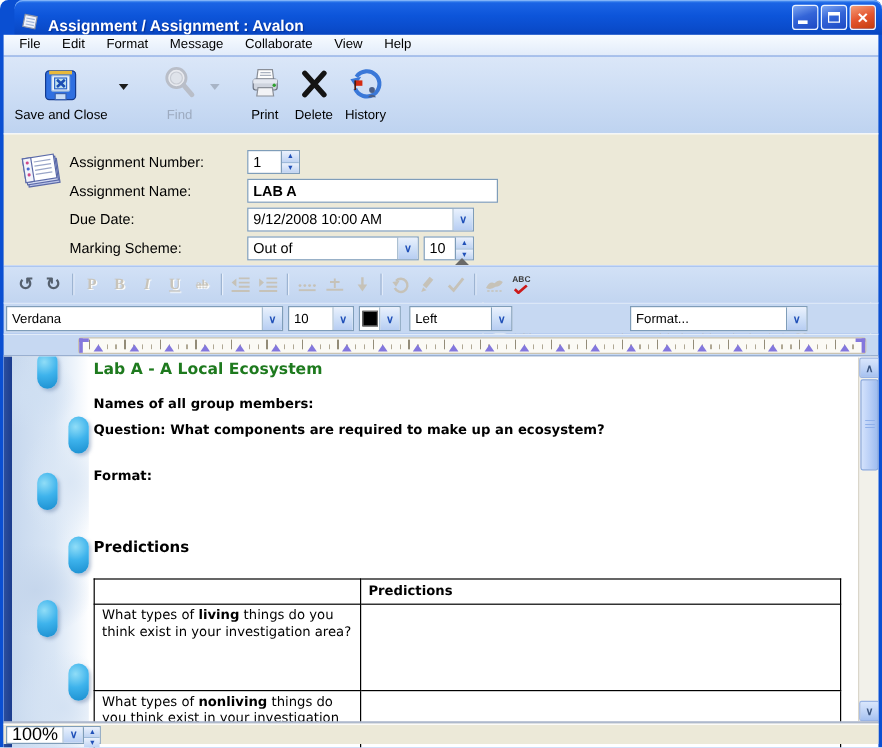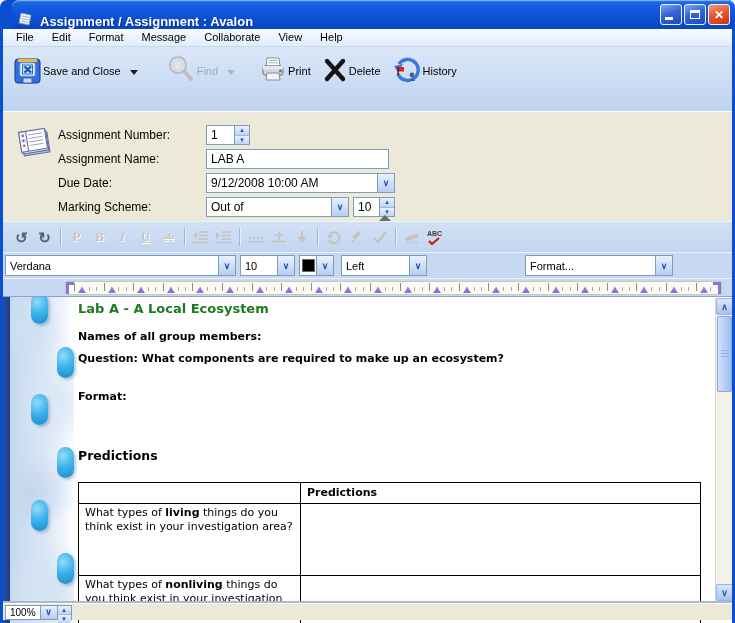--- a/index.html
+++ b/index.html
@@ -30,21 +30,21 @@
   
   .menubar { position:absolute; top:29px; left:3px; right:3px; height:18px;
     background:linear-gradient(180deg,#f7fbff,#e2ecfa);
     border-bottom:1px solid #c9d8ee; display:flex; align-items:center; padding-left:4px; }
   .menu-item { padding:1px 9px 2px 9px; }
 
   
   .toolbar { position:absolute; top:47px; left:3px; right:3px; height:64px;
     background:linear-gradient(180deg,#dbe7f8 0%,#cbdcf4 55%,#bed3f0 100%);
     display:flex; align-items:flex-start; padding:3px 0 0 4px; }
-  .tbtn { display:flex; flex-direction:row; align-items:center; padding:1px 5px;justify-content:flex-end; }
+  .tbtn { display:flex; flex-direction:column; align-items:center; padding:1px 5px;justify-content:flex-end; }
   .tbtn .ticon { height:38px; display:flex; align-items:center; justify-content:center; }
   .tbtn .tlabel { margin-top:1px; white-space:nowrap; }
   .tbtn.disabled .tlabel { color:#9dabc0; }
   .ddwrap { display:flex; align-items:center; height:44px; padding:0 4px; }
   .dd-tri { width:0; height:0; border-left:4px solid transparent; border-right:4px solid transparent;
     border-top:5px solid #1c1c1c; }
   .dd-tri.disabled { border-top-color:#a8b4c6; }
 
   
   .formpanel { position:absolute; top:111px; left:3px; right:3px; height:110px;
@@ -161,21 +161,21 @@
     border:1px solid #85a6e0; border-radius:2px; }
   .sb-thumb::after { content:""; position:absolute; left:3px; top:33px; width:8px; height:8px;
     background:repeating-linear-gradient(180deg,#8fb0ea 0 1px,transparent 1px 3px); }
 
   
   .statusbar { position:absolute; left:3px; right:3px; bottom:3px; height:17px;
     background:#ece9d8; border-top:1px solid #fff; box-shadow:0 -2px 0 #aeb9cc;
     display:flex; align-items:center; }
   .zoomctl { margin-left:2px; height:15px; display:flex; background:#fff;
     border:1px solid #7f9db9; align-items:stretch; }
-  .zoom-val { padding:0 4px; display:flex; align-items:center; font-size:10px; }
+  .zoom-val { padding:0 4px; display:flex; align-items:center; font-size:15px; }
 </style>
 </head>
 <body>
 
 <div class="win">
 
   <div class="titlebar">
     <span>
       <svg width="16" height="16" viewBox="0 0 16 16">
         <polygon points="3,2 13,4 11,14 1,12" fill="#eef2fb" stroke="#8a93a8"></polygon>
@@ -303,21 +303,21 @@
     <span class="flabel" style="top:64px;">Due Date:</span>
     <span class="flabel" style="top:88px;">Marking Scheme:</span>
 
     <div class="ffield" style="top:13px; width:44px;">
       <span class="fval">1</span>
       <span class="spin">
           <span class="up"></span>
           <span class="dn"></span>
         </span>
     </div>
-    <div class="ffield" style="top:37px; width:183px;">
+    <div class="ffield" style="top:37px; width:209px;font-weight:bold;">
       <span class="fval">LAB A</span>
     </div>
     <div class="ffield" style="top:61px; width:189px;">
       <span class="fval">9/12/2008 10:00 AM</span>
       <span class="combo-btn"></span>
     </div>
     <div class="ffield" style="top:85px; width:143px;">
       <span class="fval">Out of</span>
       <span class="combo-btn"></span>
     </div>

